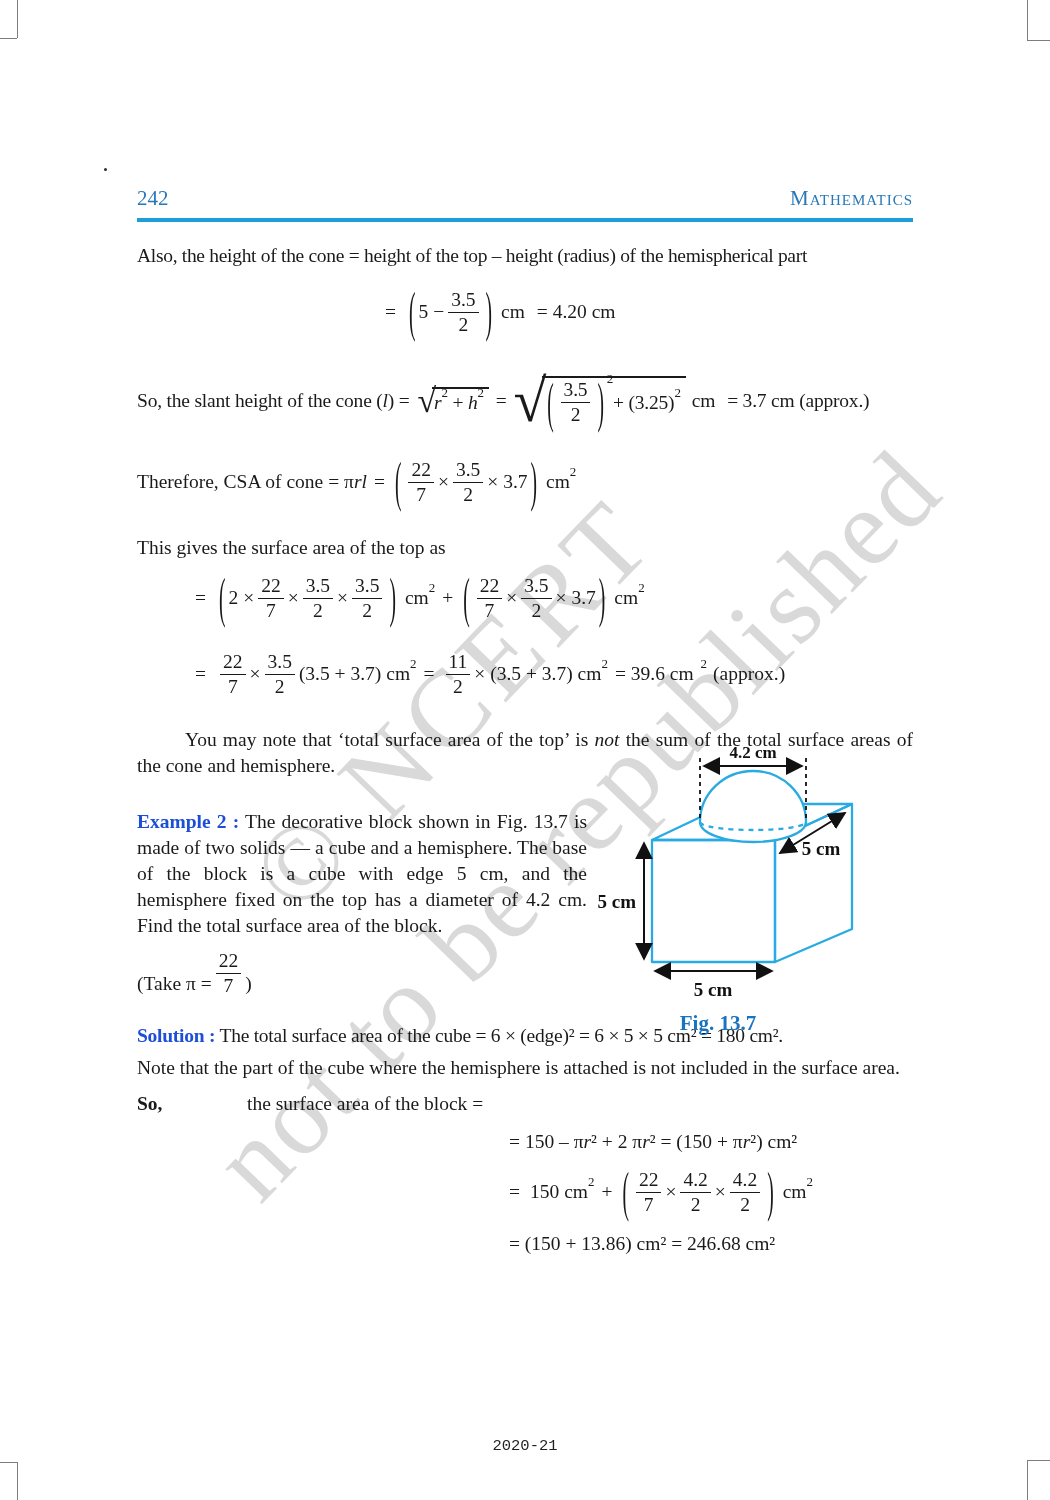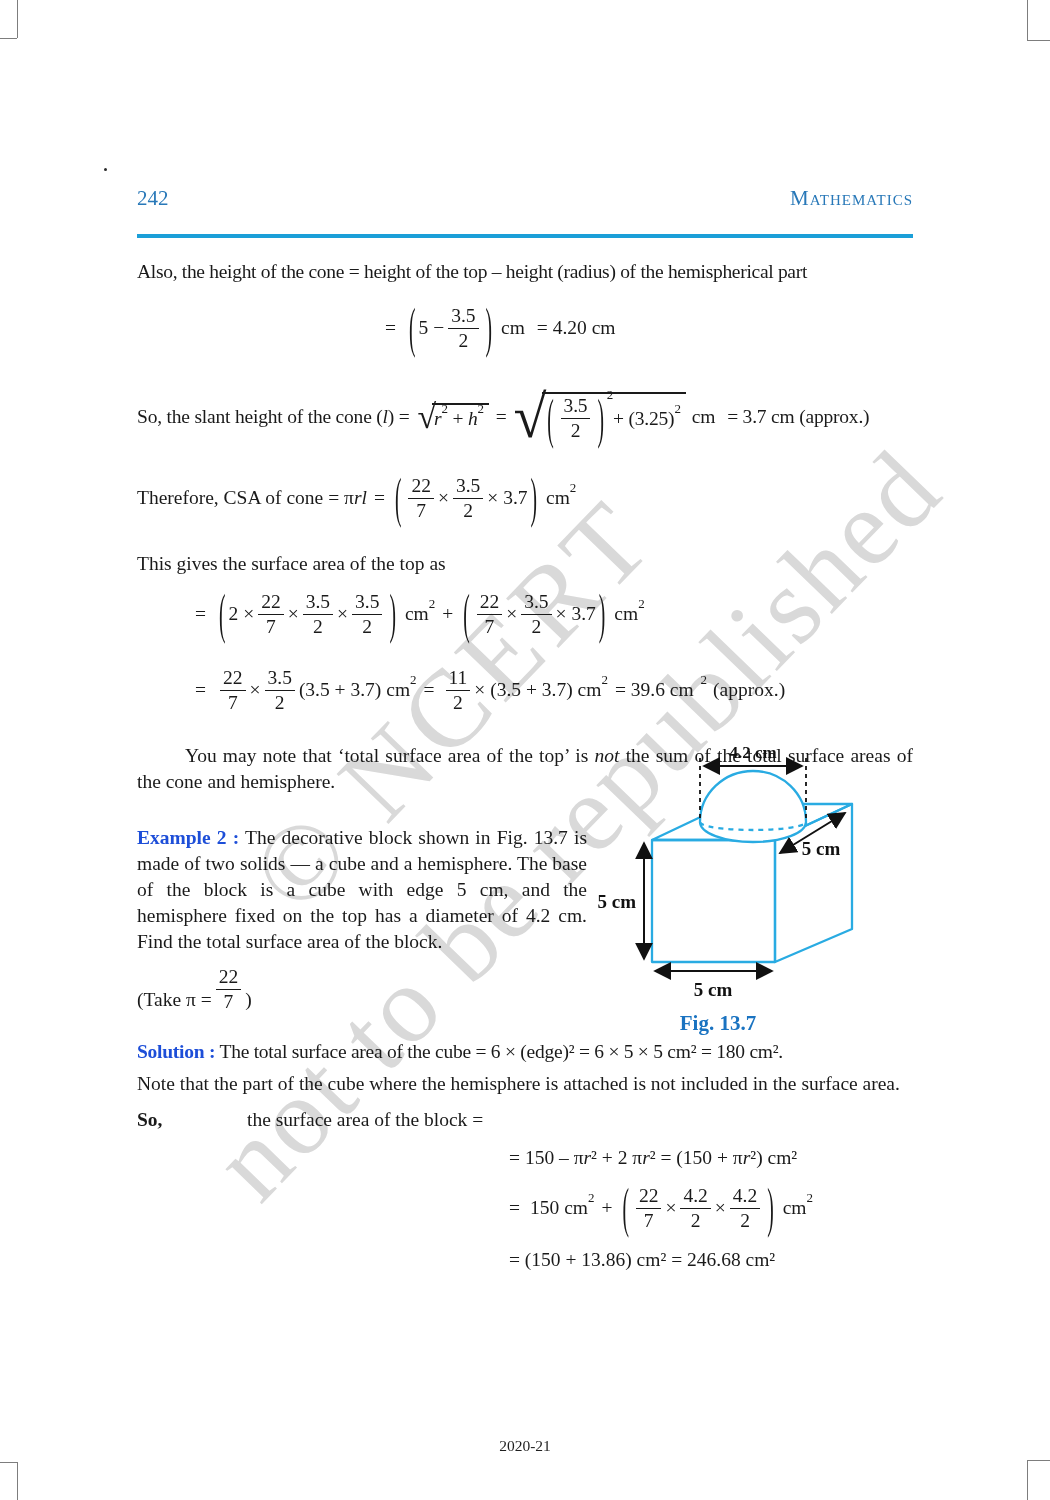--- a/index.html
+++ b/index.html
@@ -17,21 +17,21 @@
              transform:rotate(-46deg);transform-origin:center;
              text-align:center;color:#d9d9d9;z-index:0;pointer-events:none;
              font-family:"Liberation Serif","DejaVu Serif",serif;}
   .wm-l1{font-size:110px;letter-spacing:8px;line-height:1.1;}
   .wm-l2{font-size:110px;letter-spacing:3px;line-height:1.1;margin-top:52px;white-space:nowrap;}
 
   
   .content{position:absolute;left:137px;top:185px;width:776px;z-index:1;font-size:19.5px;line-height:26px;}
 
   .header{display:flex;justify-content:space-between;align-items:baseline;
-          border-bottom:4.5px solid #1b9fd8;padding-bottom:23px;}
+          border-bottom:4.5px solid #1b9fd8;padding-bottom:7px;}
   .page-num{font-size:21px;color:#2878b8;}
   .subject{font-variant:small-caps;font-size:21px;letter-spacing:1px;color:#2878b8;}
 
   .para{text-align:justify;}
   .one-line{white-space:nowrap;letter-spacing:-0.3px;}
 
   .label-blue{color:#1d4ed8;font-weight:bold;}
 
   
   .eqrow{display:flex;align-items:center;white-space:pre;}
@@ -74,21 +74,21 @@
   .sol-eq1{margin-top:12px;margin-left:372px;}
   .sol-eq2{margin-top:6px;margin-left:372px;min-height:62px;}
   .sol-eq3{margin-top:8px;margin-left:372px;}
 
   
   .figure{position:absolute;left:590px;top:742px;width:360px;height:310px;z-index:2;}
   .figure svg{font-family:"Liberation Serif","DejaVu Serif",serif;}
 
   
   .footer{position:absolute;left:0;top:1437px;width:100%;text-align:center;
-          font-family:Liberation Serif, serif;font-size:15.5px;color:#1f1f1f;z-index:1;}
+          font-family:Liberation Mono, monospace;font-size:15.5px;color:#1f1f1f;z-index:1;}
 </style>
 </head>
 <body>
 
 <div class="page">
 
   <div class="crop" style="left:17px;top:0;width:1px;height:38px;"></div>
   <div class="crop" style="left:0;top:38px;width:17px;height:1px;"></div>
   <div class="crop" style="left:1027px;top:0;width:1px;height:40px;"></div>
   <div class="crop" style="left:1027px;top:40px;width:23px;height:1px;"></div>

